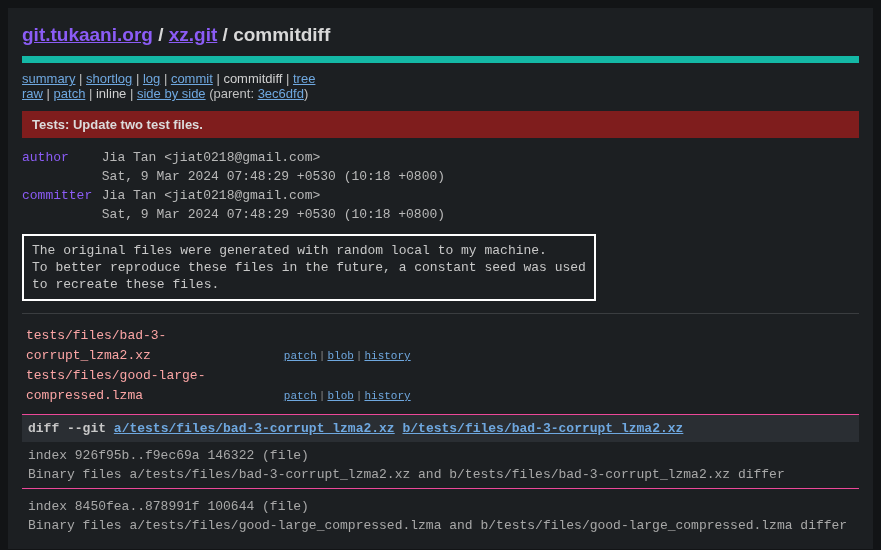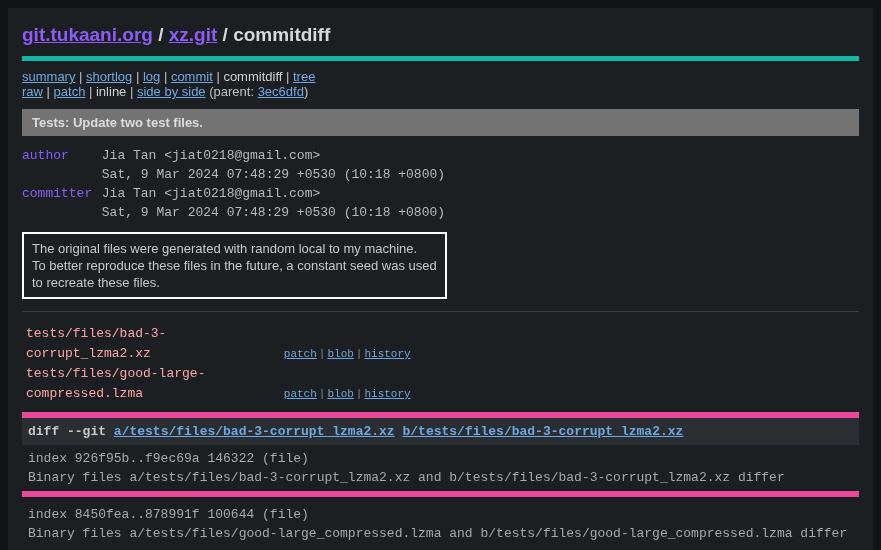--- a/index.html
+++ b/index.html
@@ -15,67 +15,67 @@
       padding: 10px 14px;
     }
     .header {
       font-size: 19px;
       font-weight: bold;
       color: #d8d8d8;
       padding: 6px 0 10px 0;
     }
     .header a { color: #8b5cf6; text-decoration: underline; }
     .navline {
-      border-top: 5px solid #14b8a6;
+      border-top: 7px solid #14b8a6;
       padding: 8px 0 4px 0;
       color: #c0c0c0;
     }
     .navline a { color: #6fa8e0; text-decoration: underline; }
     .navline .cur { color: #d0d0d0; }
     .title-bar {
-      background: #737373;
+      background: #7f1d1d;
       padding: 6px 10px;
       font-weight: bold;
       color: #dcdcdc;
       margin-top: 6px;
     }
     .meta {
       font-family: "Courier New", monospace;
       font-size: 13px;
       padding: 10px 0 10px 0;
       color: #b8b8b8;
       white-space: nowrap;
     }
     .meta-row { line-height: 19px; }
     .meta-label { display: inline-block; width: 72px; color: #8b5cf6; }
     .meta-value { display: inline-block; }
     .msg-box {
       border: 2px solid #fff;
       padding: 6px 8px;
-      font-family: Liberation Sans, sans-serif;
+      font-family: Liberation Mono, monospace;
       font-size: 13px;
       color: #c8c8c8;
       line-height: 17px;
       display: inline-block;
       margin-bottom: 6px;
     }
     hr.sep { border: none; border-top: 1px solid #3a3d40; margin: 6px 0; }
     .file-table {
       font-family: "Courier New", monospace;
       font-size: 13px;
       padding: 6px 4px 8px 4px;
     }
     .file-row { line-height: 20px; }
     .file-name { display: inline-block; width: 250px; color: #fca5a5; }
     .file-links { display: inline-block; font-size: 11px; }
     .file-links a { color: #6fa8e0; text-decoration: underline; }
     .file-links .pipe { color: #888; padding: 0 2px; }
     .diff-block {
       background: #1c1f22;
-      border-top: 6px solid #ec4899;
+      border-top: 1px solid #ec4899;
       padding: 8px 6px 4px 6px;
       font-family: "Courier New", monospace;
       font-size: 13px;
       line-height: 19px;
     }
     .diff-head { background: #2a2e33; padding: 4px 6px; margin: -8px -6px 4px -6px; }
     .diff-head, .diff-head span { color: #c8c8c8; font-weight: bold; }
     .diff-head a { color: #6fa8e0; text-decoration: underline; font-weight: bold; }
     .diff-index { color: #a8a8a8; }
     .diff-bin { color: #a8a8a8; }

